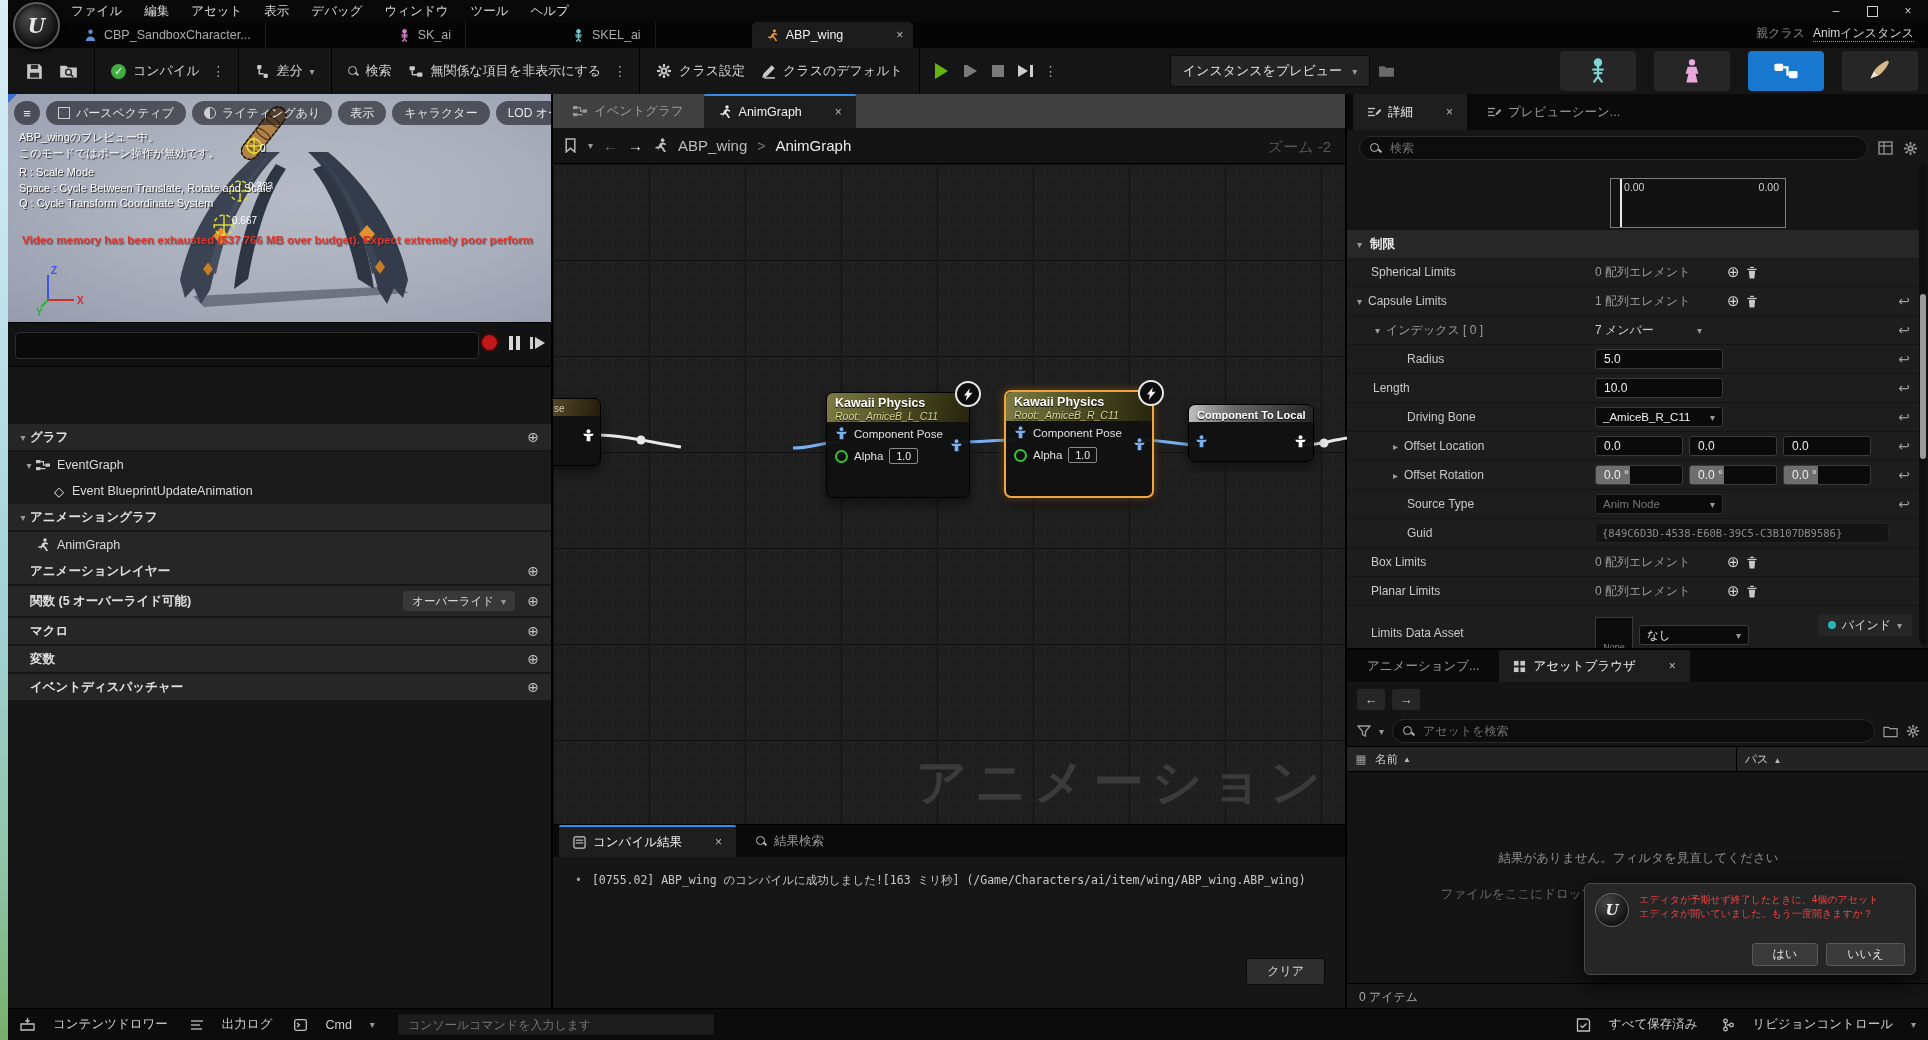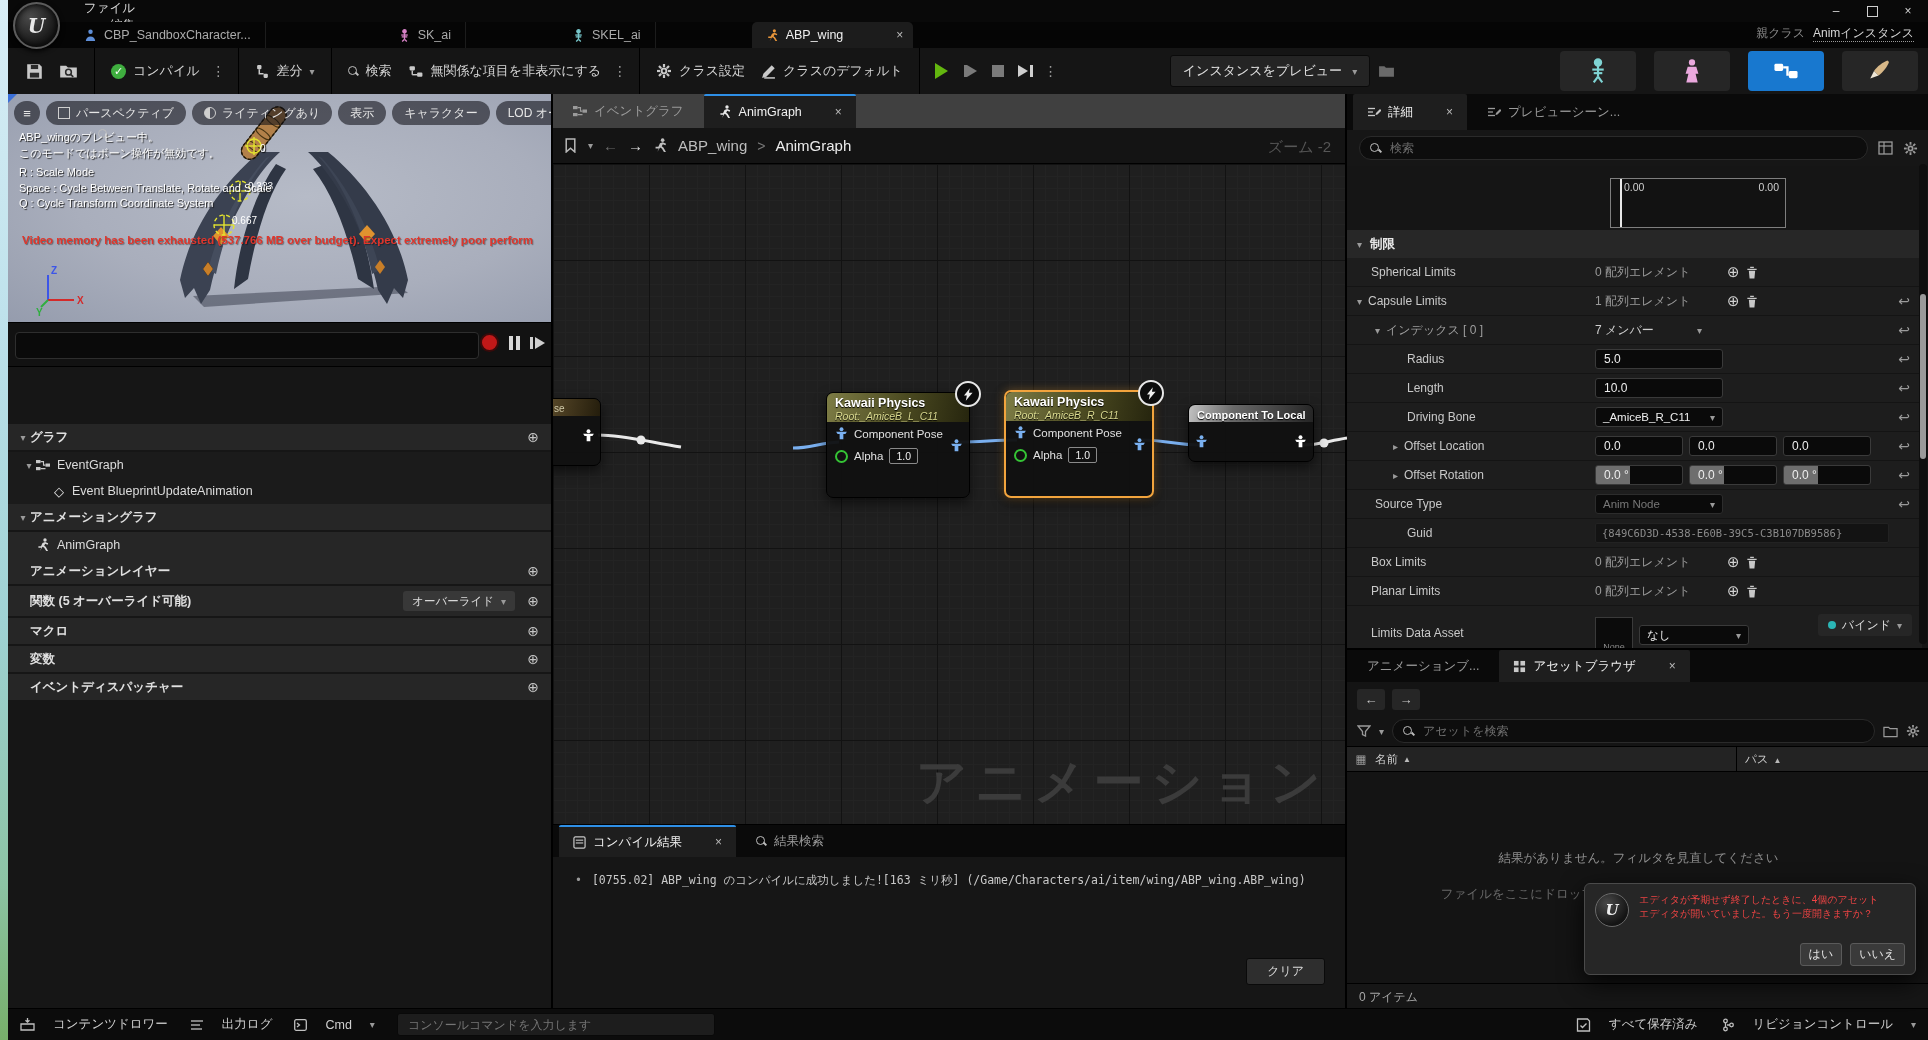--- a/index.html
+++ b/index.html
@@ -9,21 +9,21 @@
   .abs{position:absolute;}
   .flex{display:flex;align-items:center;}
   .grow{flex:1;}
 
   
   #wallpaper{left:0;top:0;width:8px;height:1040px;
     background:linear-gradient(#d9eef6 0%,#bfe2ec 30%,#9fd2d4 60%,#8cc3a4 85%,#77b06a 100%);}
 
   
   #titlebar{left:8px;top:0;right:0;height:22px;background:#090909;}
-  #menus{position:absolute;left:52px;top:0;height:22px;display:flex;align-items:flex-end;flex-direction:column;}
+  #menus{position:absolute;left:52px;top:0;height:22px;display:flex;align-items:center;}
   .menu-item{padding:0 11px;color:#d8d8d8;font-size:12.5px;cursor:default;}
   #wincontrols{position:absolute;right:4px;top:0;height:22px;display:flex;align-items:center;gap:4px;}
   .winbtn{width:32px;height:20px;display:flex;align-items:center;justify-content:center;color:#cfcfcf;font-size:12px;}
   .winbox{width:9px;height:9px;border:1px solid #cfcfcf;display:inline-block;}
   #ue-logo{left:13px;top:2px;width:43px;height:43px;border-radius:50%;z-index:30;
     background:radial-gradient(circle at 35% 30%,#4a4a4a,#161616 70%);
     border:2px solid #5c5c5c;box-shadow:inset 0 0 6px #000,0 2px 5px #000;
     display:flex;align-items:center;justify-content:center;
     color:#e8e8e8;font-family:"DejaVu Serif",serif;font-style:italic;font-weight:bold;font-size:20px;}
 
@@ -185,21 +185,21 @@
   #ab-count{position:absolute;left:0;right:0;bottom:0;height:26px;border-top:1px solid #000;display:flex;align-items:center;padding:0 12px;color:#a8a8a8;font-size:12px;background:#161616;}
 
   
   #toast{left:237px;top:789px;width:332px;height:92px;background:#262626;border:1px solid #4a4a4a;border-radius:6px;
     box-shadow:0 8px 24px rgba(0,0,0,0.8);z-index:20;padding:9px 10px;box-sizing:border-box;display:flex;gap:10px;}
   #toast .tlogo{width:32px;height:32px;border-radius:50%;flex:none;background:radial-gradient(circle at 35% 30%,#4a4a4a,#141414 70%);
     border:1.5px solid #6a6a6a;display:flex;align-items:center;justify-content:center;color:#eee;
     font-family:"DejaVu Serif",serif;font-style:italic;font-weight:bold;font-size:15px;}
   #toast .tmsg{color:#ef4444;font-size:10px;line-height:1.4;width:240px;}
   #toast .tbtns{position:absolute;right:10px;bottom:8px;display:flex;gap:8px;}
-  .toastbtn{background:#3a3a3a;border:1px solid #5a5a5a;border-radius:3px;color:#e6e6e6;font-size:12px;padding:2px 8px;text-align:right;}
+  .toastbtn{background:#3a3a3a;border:1px solid #5a5a5a;border-radius:3px;color:#e6e6e6;font-size:12px;padding:2px 20px;text-align:right;}
 
   
   #statusbar{left:8px;top:1008px;right:0;height:32px;background:#0c0c0c;border-top:1px solid #000;display:flex;align-items:center;padding:0 12px;box-sizing:border-box;gap:22px;font-size:12.5px;color:#cfcfcf;}
   #consolebox{width:300px;height:21px;background:#1d1d1d;border:1px solid #090909;border-radius:3px;display:flex;align-items:center;padding:0 8px;}
   #consolebox input{background:transparent;border:none;outline:none;color:#ccc;font-size:12px;width:100%;font-family:inherit;}
   #consolebox input::placeholder{color:#757575;}
   #sb-right{margin-left:auto;display:flex;gap:24px;align-items:center;}
   .sb-item{display:flex;align-items:center;gap:18px;}
   svg{display:block;}
 </style>
@@ -917,21 +917,21 @@
 
       <div class="drow">
         <span class="dlabel" style="padding-left:60px">Radius</span>
         <span class="dval">
             <input class="dinput w" value="5.0" style="">
           </span>
         <span class="reset">↩</span>
       </div>
 
       <div class="drow">
-        <span class="dlabel" style="padding-left:60px">Length</span>
+        <span class="dlabel" style="padding-left:26px">Length</span>
         <span class="dval">
             <input class="dinput w" value="10.0" style="">
           </span>
         <span class="reset">↩</span>
       </div>
 
       <div class="drow">
         <span class="dlabel" style="padding-left:60px">Driving Bone</span>
         <span class="dval">
             <span class="dcombo">
@@ -962,21 +962,21 @@
           </span>
         <span class="dval">
           <input class="dinput rot" value="0.0 °" style="">
           <input class="dinput rot" value="0.0 °" style="">
           <input class="dinput rot" value="0.0 °" style="">
         </span>
         <span class="reset">↩</span>
       </div>
 
       <div class="drow">
-        <span class="dlabel" style="padding-left:28px">Source Type</span>
+        <span class="dlabel" style="padding-left:60px">Source Type</span>
         <span class="dval">
             <span class="dcombo disabled">
               <span>Anim Node</span>
               <span class="carat">▾</span>
             </span>
           </span>
         <span class="reset">↩</span>
       </div>
 
       <div class="drow">

